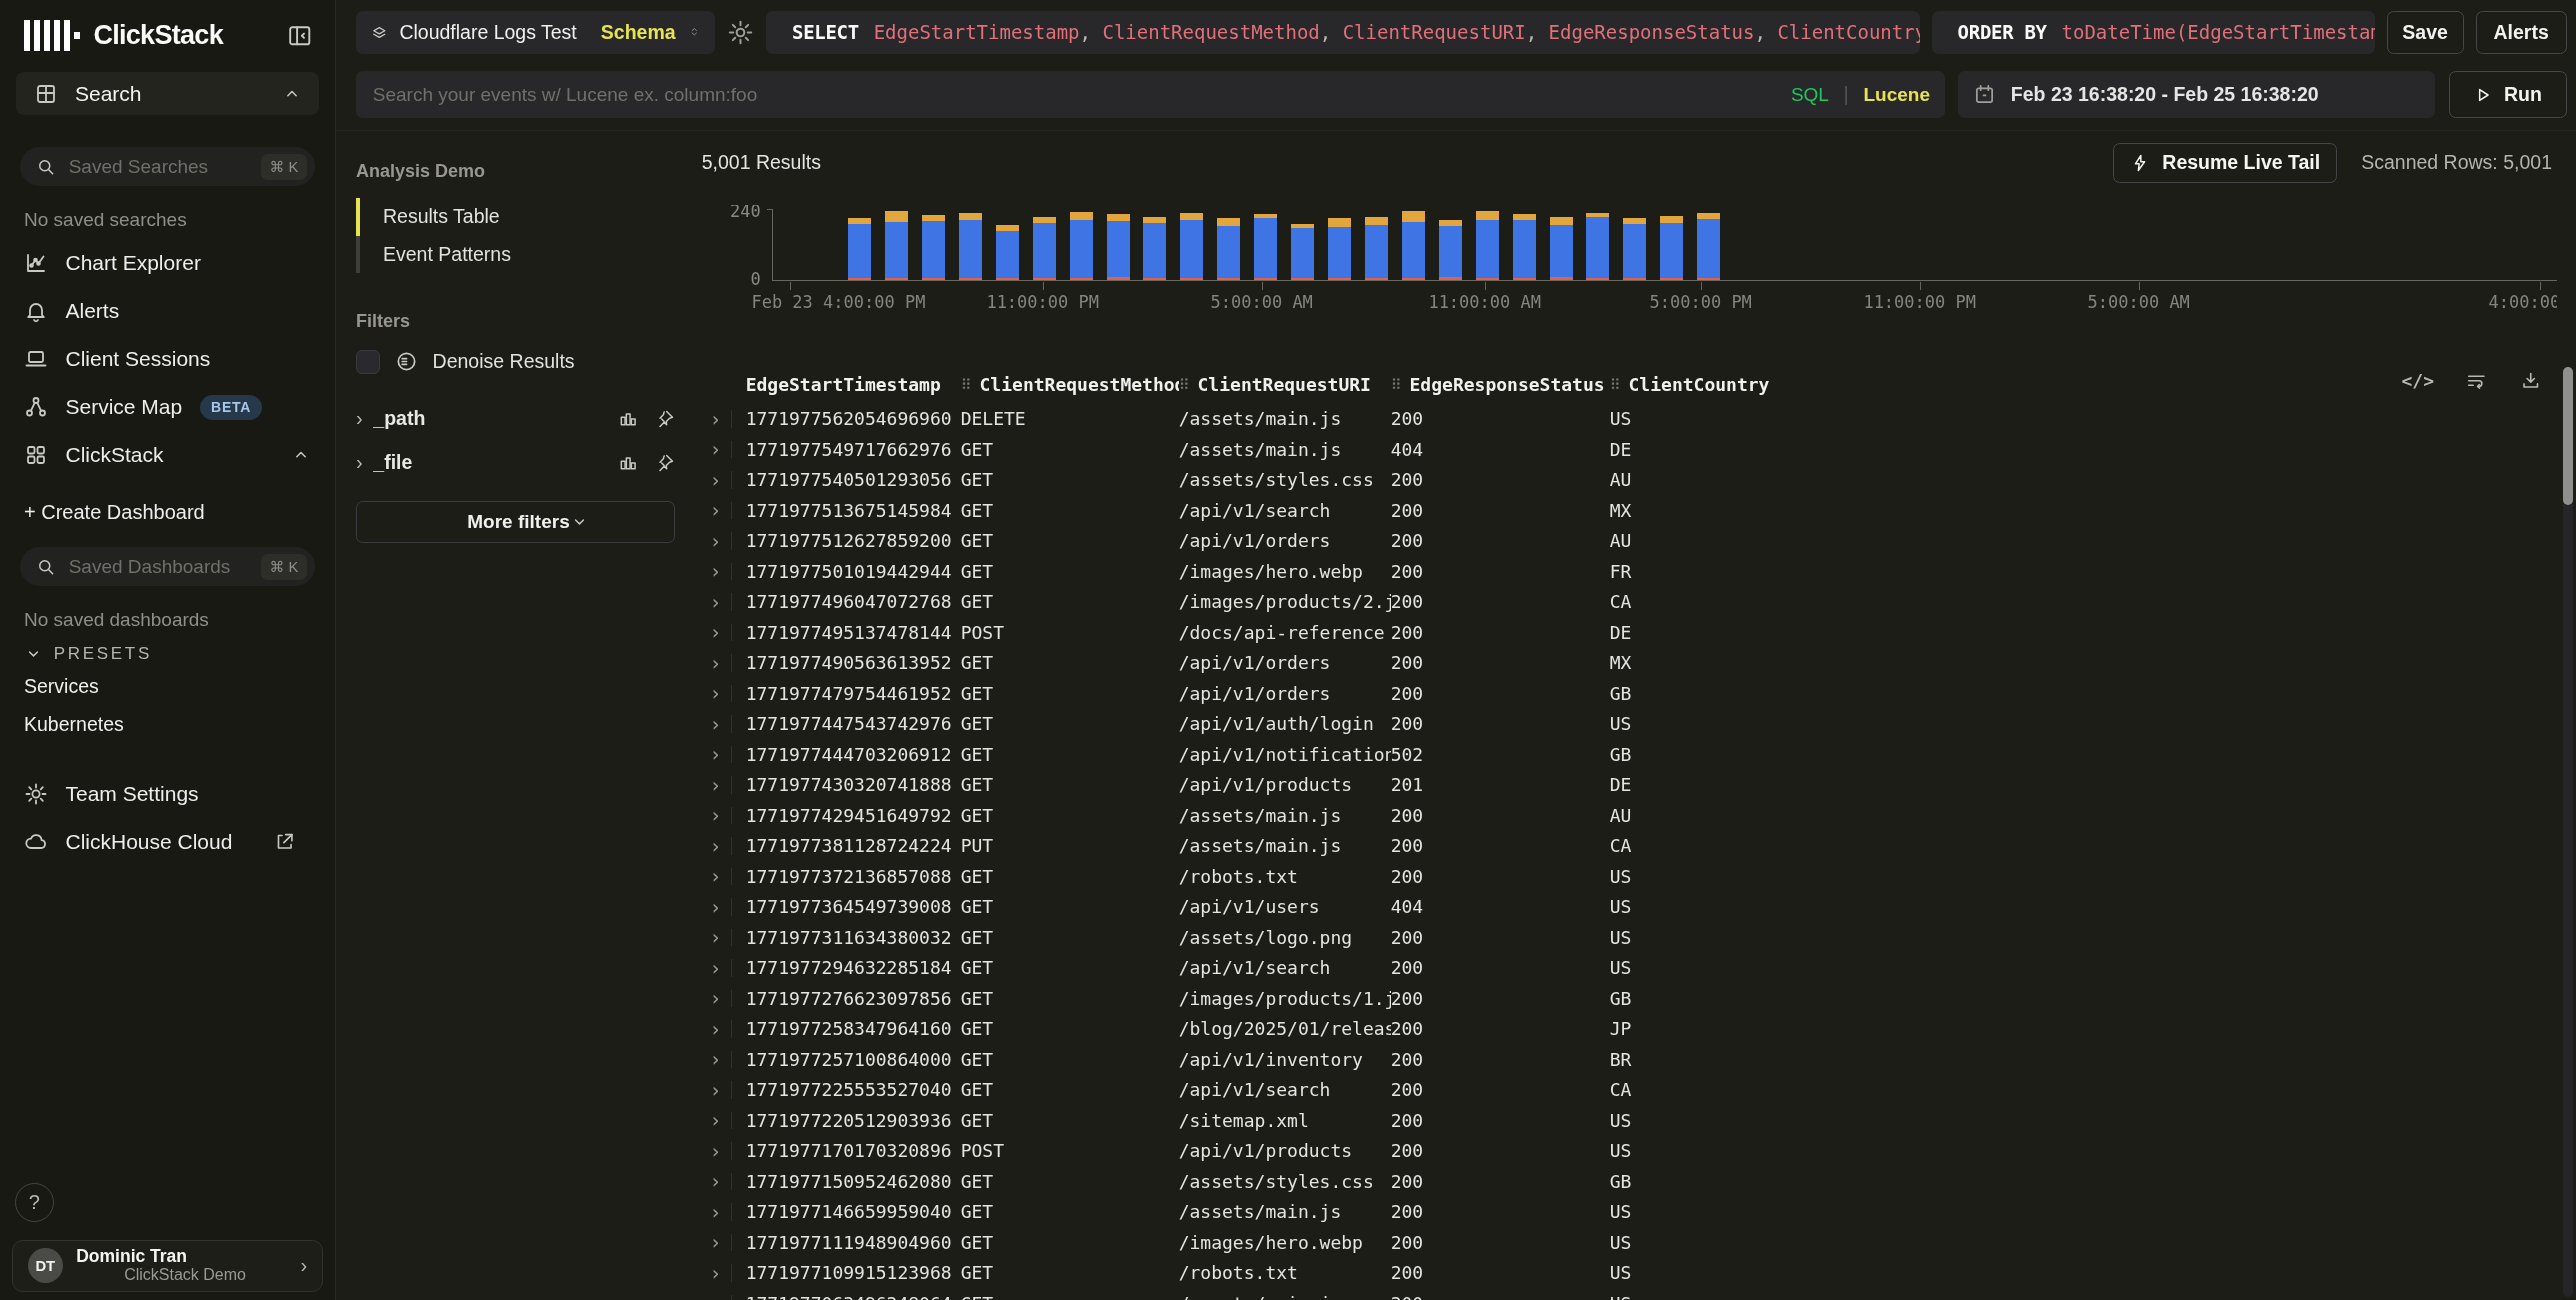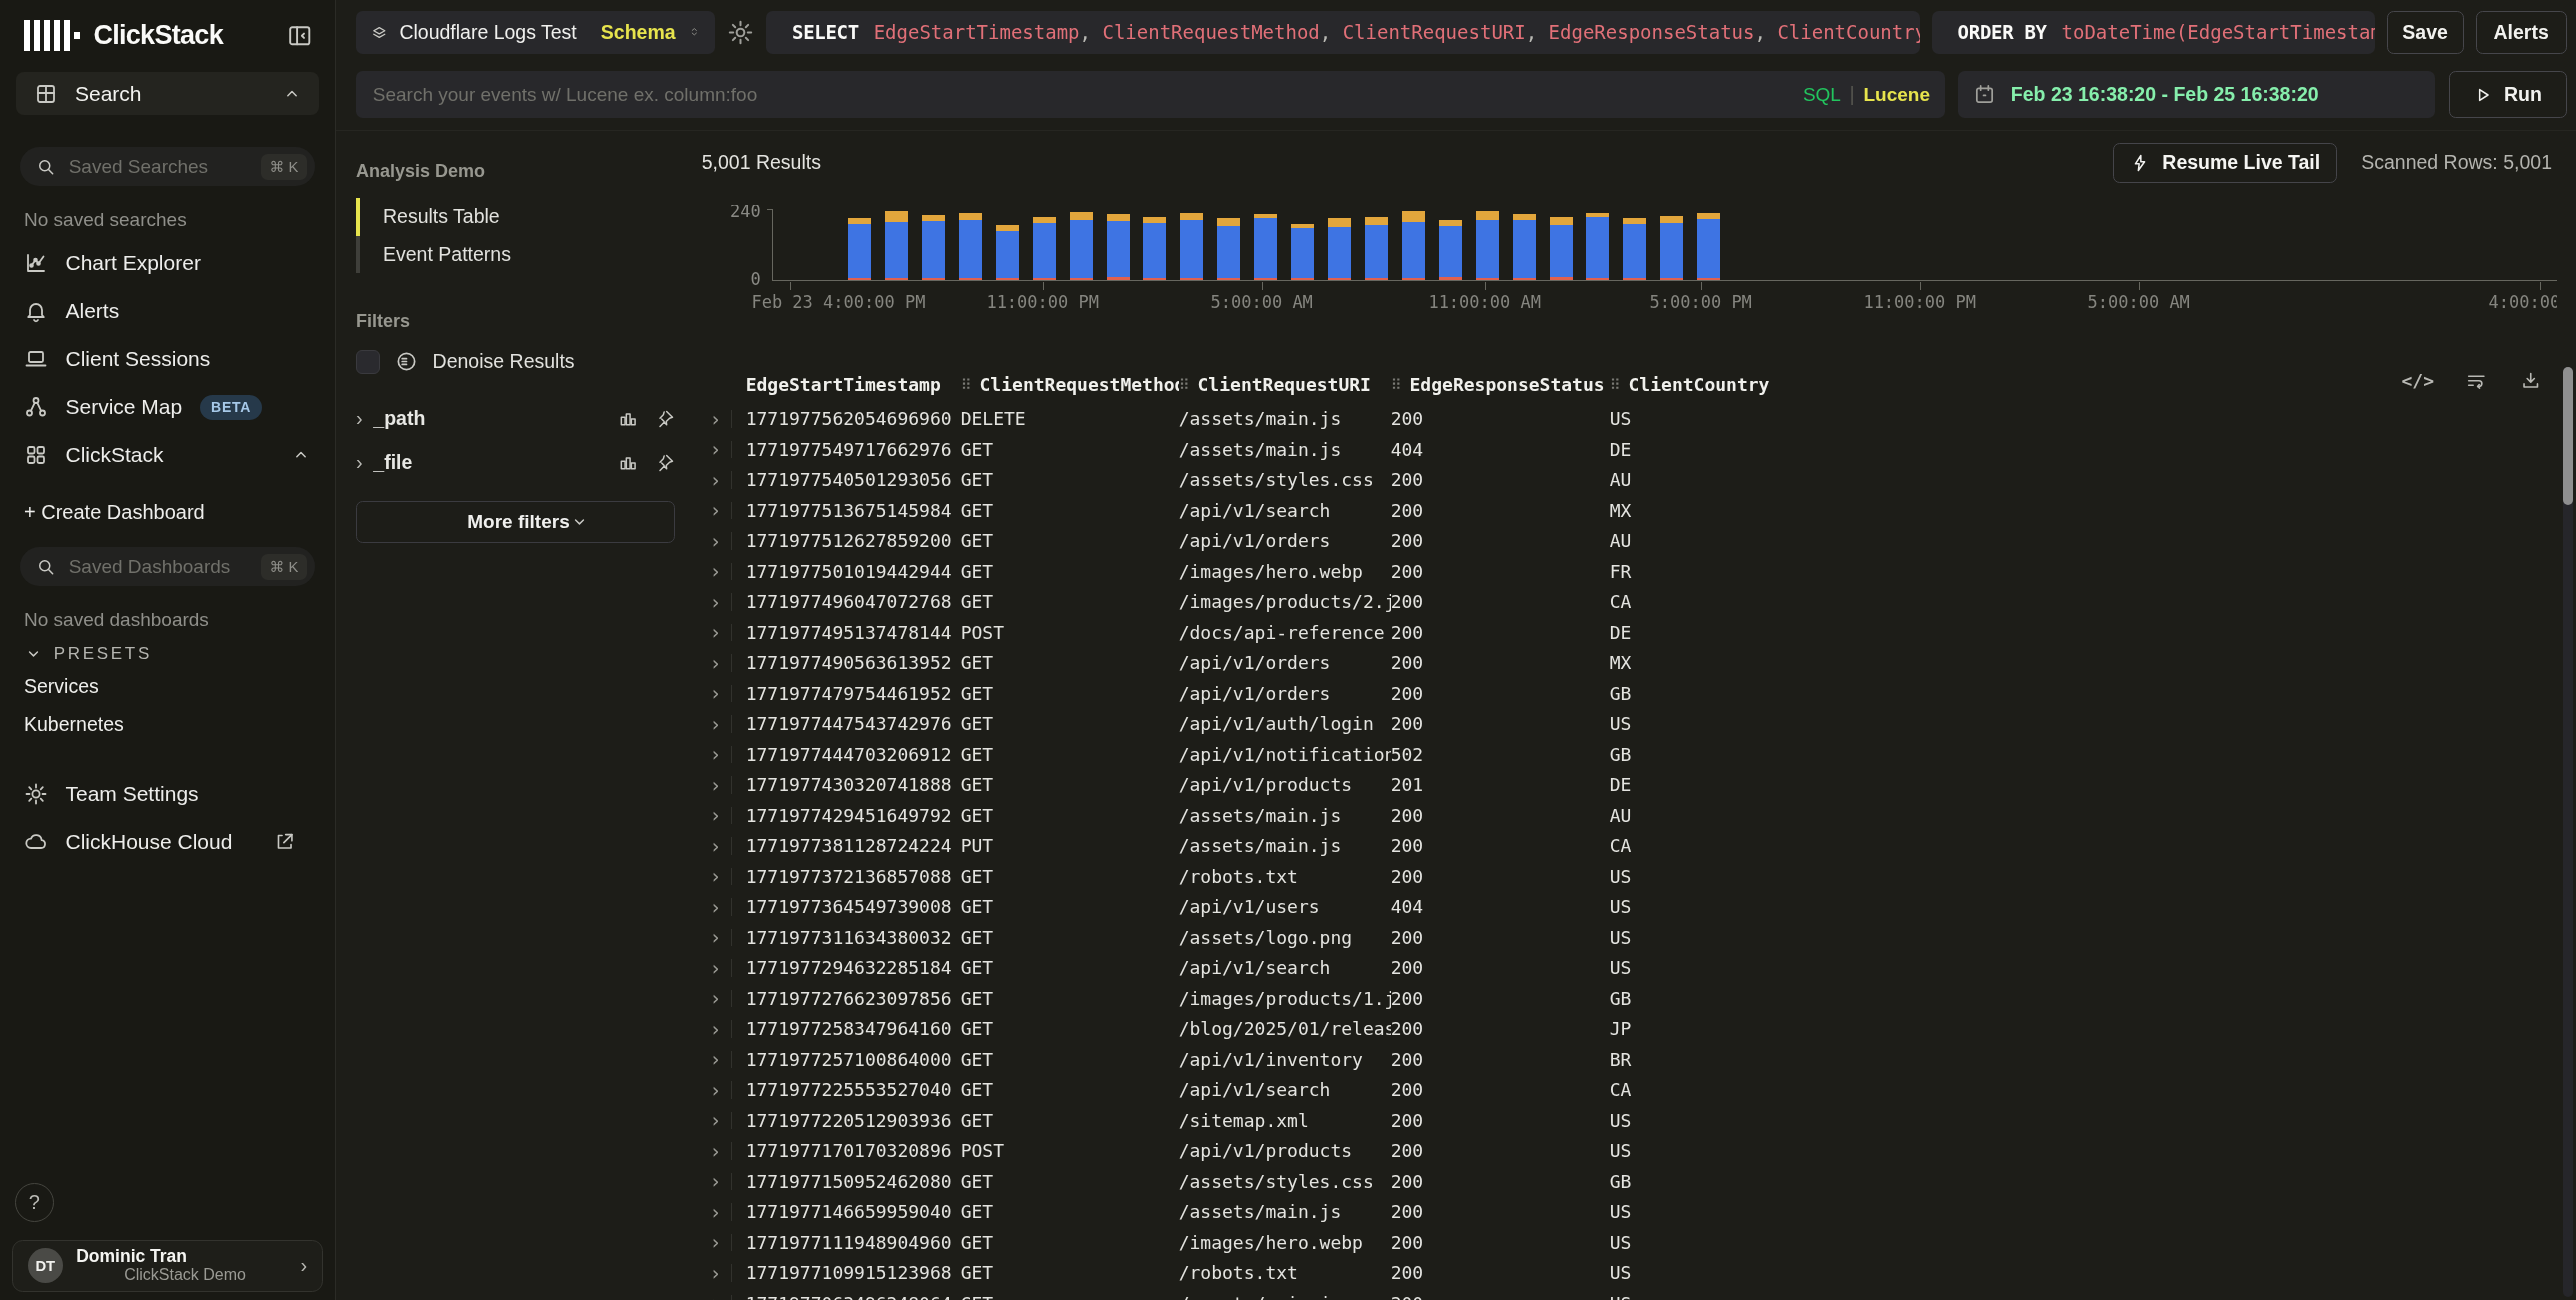--- a/index.html
+++ b/index.html
@@ -66,28 +66,28 @@
   .mono{font-family:"DejaVu Sans Mono",monospace;padding-left:26px;}
   .sql-box{flex:1;min-width:0;overflow:hidden;white-space:nowrap;font-size:19px;}
   .kw{font-weight:700;color:#fafaf8;margin-right:14.8px;font-size:19px;letter-spacing:-0.3px;}
   .salmon{color:var(--salmon);}
   .comma{color:#b9b9b4;}
   .order-box{width:443px;min-width:443px;overflow:hidden;white-space:nowrap;font-size:19px;}
   .btn{border:1.3px solid var(--border);border-radius:6.7px;background:transparent;display:flex;
        align-items:center;justify-content:center;font-weight:700;font-size:19.5px;height:100%;color:#f2f2ef;gap:10.7px;}
   .btn-save{width:77px;min-width:77px;}
   .btn-alerts{width:91px;min-width:91px;}
-  .search-box{flex:1;min-width:0;gap:6px;}
+  .search-box{flex:1;min-width:0;gap:12px;}
   .search-box input{background:transparent;border:0;outline:0;flex:1;min-width:0;color:#e8e8e4;
        font-size:19px;font-family:"Liberation Sans",sans-serif;}
   .search-box input::placeholder{color:var(--dim2);}
   .lang-sql{color:#22c55e;font-size:19px;}
   .lang-sep{color:#55554f;font-size:20px;margin:0 2.7px;}
   .lang-lucene{color:var(--yellow);font-size:19px;font-weight:600;}
-  .date-box{width:477px;min-width:477px;gap:14.8px;font-size:19.5px;font-weight:600;color:#86efac;}
+  .date-box{width:477px;min-width:477px;gap:14.8px;font-size:19.5px;font-weight:600;color:#e5e5e5;}
   .btn-run{width:118px;min-width:118px;}
 
   
   .content{display:flex;flex:1;min-height:0;}
   .fpanel{width:359px;min-width:359px;padding:23px 20px 0;}
   .ptitle{color:#97978f;font-size:18px;font-weight:700;margin:6.7px 0 16px;}
   .mode-item{border-left:4.7px solid #3f3f3a;padding:7.4px 0 7.4px 23px;font-size:19.5px;color:#e2e2de;}
   .mode-item.active{border-color:var(--yellow);}
   .chk-row{display:flex;align-items:center;gap:14.8px;margin:17.5px 0 23px;font-size:19.5px;color:#e2e2de;}
   .chk{width:24px;height:24px;border-radius:6px;background:#2a2a2e;border:1.3px solid #3a3a3e;}

